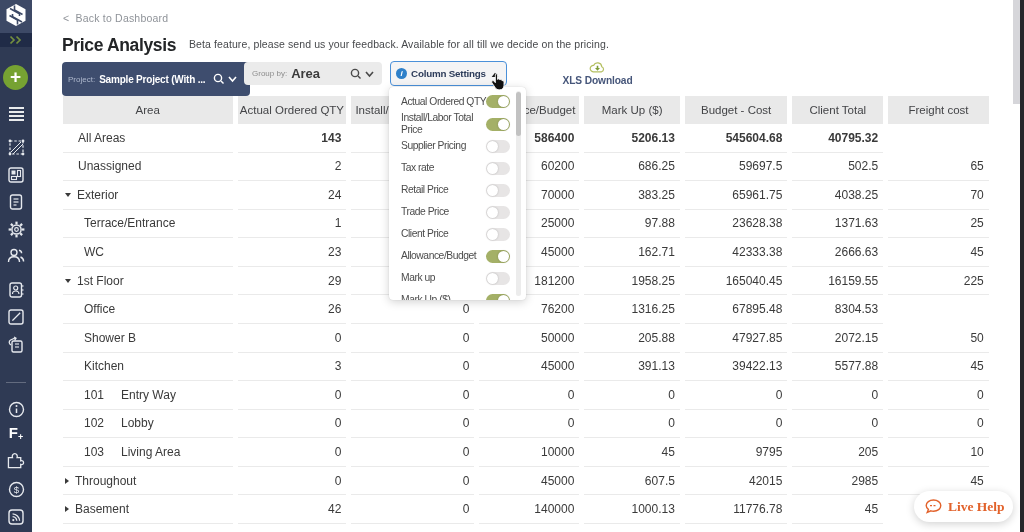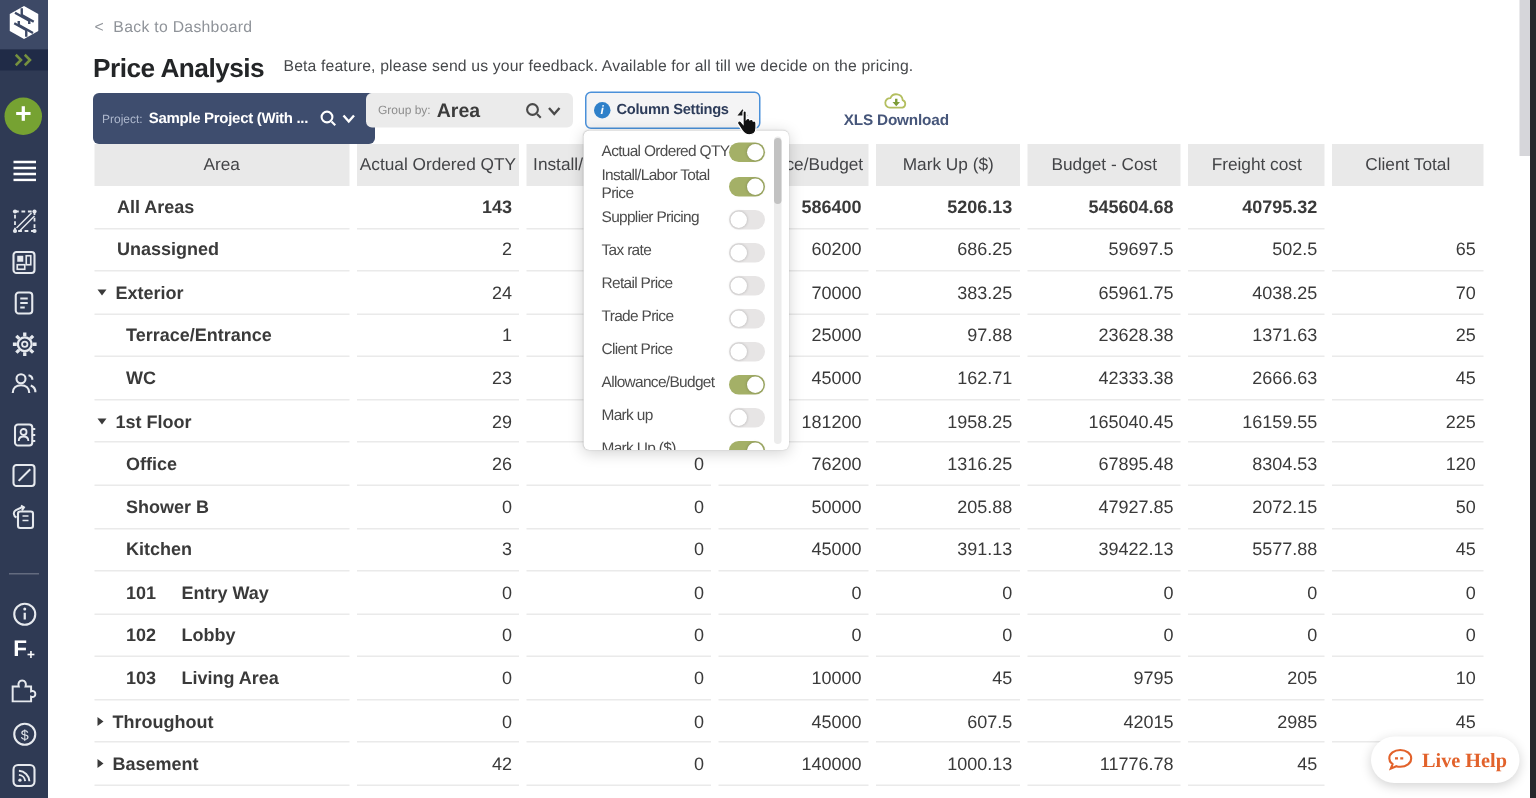--- a/index.html
+++ b/index.html
@@ -41,21 +41,21 @@
 #xls { position:absolute; left:561px; top:61px; width:73px; text-align:center;
   font-size:10.2px; font-weight:700; color:#46567a; letter-spacing:-.1px; }
 
 
 #tbl { position:absolute; left:63px; top:96px; width:926px; }
 .trow { position:relative; width:926px; height:28.57px; display:grid;
   grid-template-columns:169.5px 108.9px 123px 100px 95.5px 102.5px 90.8px 100.6px;
   grid-column-gap:5px; font-size:12px; color:#3a3a3a; }
 .trow > div { display:flex; align-items:center; justify-content:flex-end;
   padding-right:5px; border-bottom:1px solid #eaeaea; font-weight:500; }
-.trow > div.area { justify-content:flex-start; padding-right:0; font-weight:700; }
+.trow > div.area { justify-content:flex-start; padding-right:0; font-weight:400; }
 #thead { height:28px; background:transparent; }
 #thead > div { background:#e9e9e9; justify-content:center; padding-right:0;
   font-weight:500; color:#434447; border-bottom:none; font-size:11.5px; }
 #thead > div.hinstall { justify-content:flex-start; padding-left:4px; white-space:nowrap; overflow:visible; }
 .caret { display:inline-block; width:0; height:0; margin-right:6px; }
 .cdown { border-left:3.5px solid transparent; border-right:3.5px solid transparent; border-top:4.5px solid #3a3a3a; }
 .cright { border-top:3.5px solid transparent; border-bottom:3.5px solid transparent; border-left:4.5px solid #3a3a3a; }
 .ind1 { padding-left:15px; }
 .ind2 { padding-left:21px; }
 .roomnum { display:inline-block; width:37px; }
@@ -130,22 +130,22 @@
   </div>
 
   <div id="tbl">
       <div class="trow" id="thead">
         <div>Area</div>
         <div>Actual Ordered QTY</div>
         <div class="hinstall">Install/Labor Total Price</div>
         <div>Allowance/Budget</div>
         <div>Mark Up ($)</div>
         <div>Budget - Cost</div>
+        <div>Client Total</div>
         <div>Freight cost</div>
-        <div>Client Total</div>
       </div>
       <div class="trow bold">
         <div class="area ind1">All Areas</div>
         <div>143</div>
         <div>0</div>
         <div>586400</div>
         <div>5206.13</div>
         <div>545604.68</div>
         <div>40795.32</div>
       </div>
@@ -200,21 +200,20 @@
         <div>225</div>
       </div>
       <div class="trow">
         <div class="area ind2">Office</div>
         <div>26</div>
         <div>0</div>
         <div>76200</div>
         <div>1316.25</div>
         <div>67895.48</div>
         <div>8304.53</div>
-        <div>120</div>
       </div>
       <div class="trow">
         <div class="area ind2">Shower B</div>
         <div>0</div>
         <div>0</div>
         <div>50000</div>
         <div>205.88</div>
         <div>47927.85</div>
         <div>2072.15</div>
         <div>50</div>

